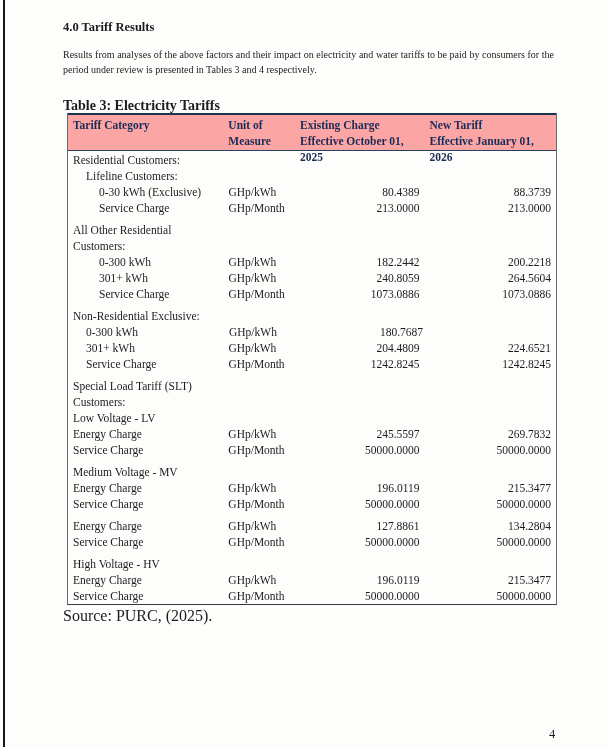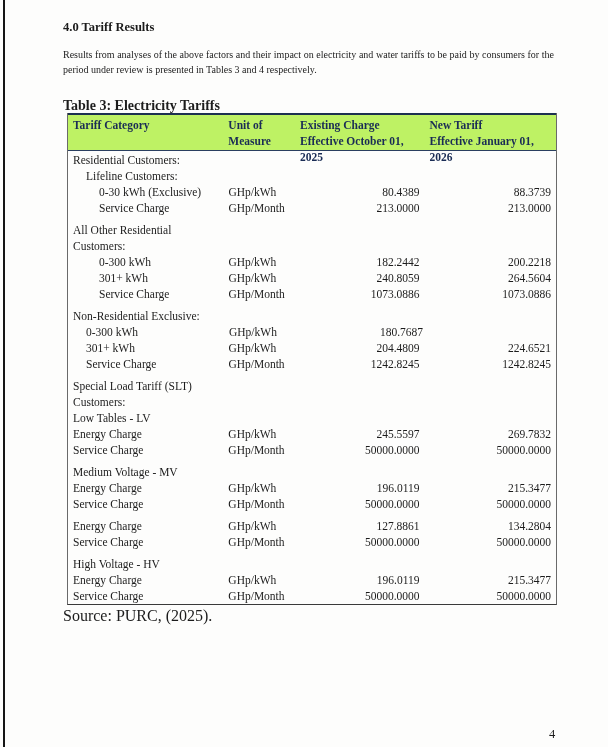--- a/index.html
+++ b/index.html
@@ -90,21 +90,21 @@
 
 <div class="content">
 
   <div class="heading">4.0 Tariff Results</div>
 
   <p class="intro">Results from analyses of the above factors and their impact on electricity and water tariffs to be paid by consumers for the period under review is presented in Tables 3 and 4 respectively.</p>
 
   <div class="table-title">Table 3: Electricity Tariffs</div>
 
   <div class="tariff-table">
-    <div class="thead" id="table-head" style="background: #bef264; color: rgb(26, 44, 85);">
+    <div class="thead" id="table-head" style="background: #fca5a5; color: rgb(26, 44, 85);">
       <div class="th col-label">
         <div>Tariff Category</div>
       </div>
       <div class="th col-unit">
         <div>Unit of</div>
         <div>Measure</div>
       </div>
       <div class="th col-exist">
         <div>Existing Charge</div>
         <div>Effective October 01, 2025</div>
@@ -187,21 +187,21 @@
         </div>
         <div class="spacer-row"></div>
         <div class="row section">
           <div class="col-label indent-0">
             <div>Special Load Tariff (SLT)</div>
             <div>Customers:</div>
           </div>
         </div>
         <div class="row section">
           <div class="col-label indent-0">
-            <div>Low Tables - LV</div>
+            <div>Low Voltage - LV</div>
           </div>
         </div>
         <div class="row">
           <div class="col-label indent-0">Energy Charge</div>
           <div class="col-unit">GHp/kWh</div>
           <div class="col-exist">245.5597</div>
           <div class="col-new">269.7832</div>
         </div>
         <div class="row">
           <div class="col-label indent-0">Service Charge</div>

